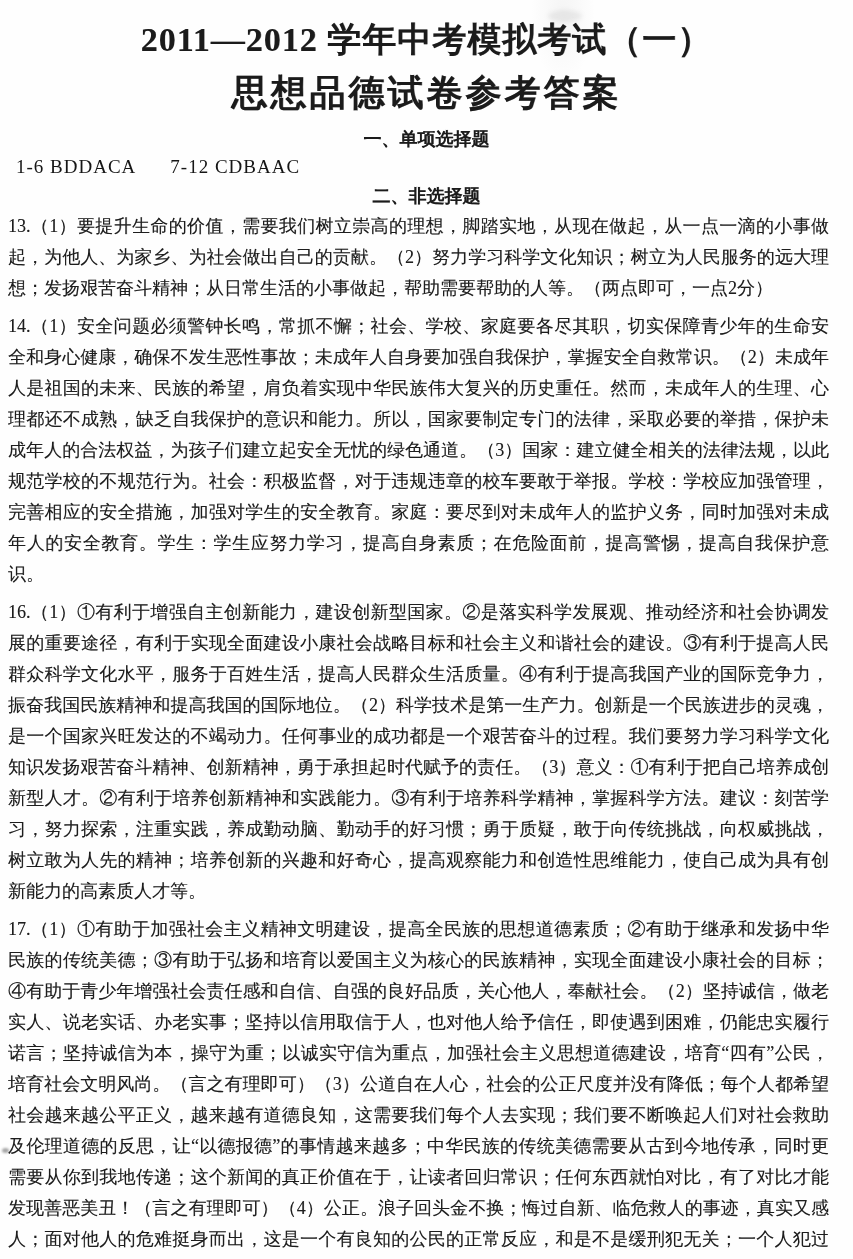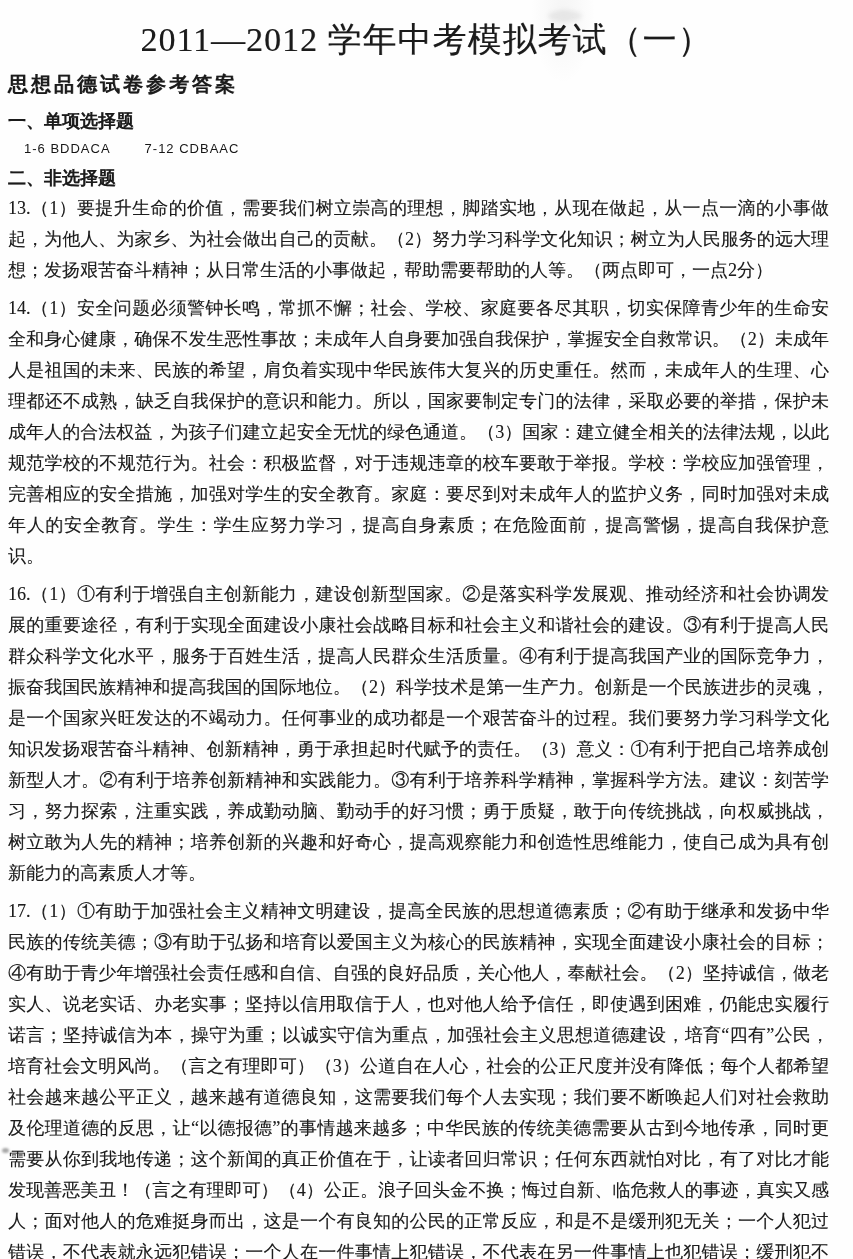--- a/index.html
+++ b/index.html
@@ -20,48 +20,49 @@
     width: 853px;
     height: 1259px;
     padding: 14px 8px 0 8px;
     box-sizing: border-box;
     background:
       radial-gradient(ellipse at 66% 1%, rgba(120,120,120,0.07), rgba(255,255,255,0) 4%),
       #fefefe;
   }
   .title {
     text-align: center;
-    font-weight: normal;
+    font-weight: bold;
     font-size: 34px;
     line-height: 1.15;
     margin: 6px 0 0 0;
     letter-spacing: 1px;
     text-shadow: 0.4px 0.4px 0.5px rgba(10,10,10,0.45);
   }
   .subtitle {
-    text-align: left;
+    text-align: center;
     font-weight: bold;
-    font-size: 20px;
+    font-size: 36px;
     line-height: 1.15;
     margin: 14px 0 12px 0;
     letter-spacing: 3px;
     text-shadow: 0.4px 0.4px 0.5px rgba(10,10,10,0.45);
   }
   .sec-heading {
     font-size: 18px;
     font-weight: bold;
     line-height: 26px;
     margin: 2px 0;
     text-shadow: 0.3px 0.3px 0.4px rgba(10,10,10,0.4);
+    text-align: center;
   }
   .answers-line {
-    font-family: Liberation Sans, sans-serif;
-    font-size: 13px;
+    font-family: Liberation Serif, serif;
+    font-size: 19px;
     line-height: 26px;
-    margin: 1px 0 3px 16px;
+    margin: 1px 0 3px 8px;
     letter-spacing: 1px;
     color: #161616;
   }
   .answers-line .group-gap {
     display: inline-block;
     width: 34px;
   }
   p.answer {
     font-size: 18px;
     line-height: 31px;

